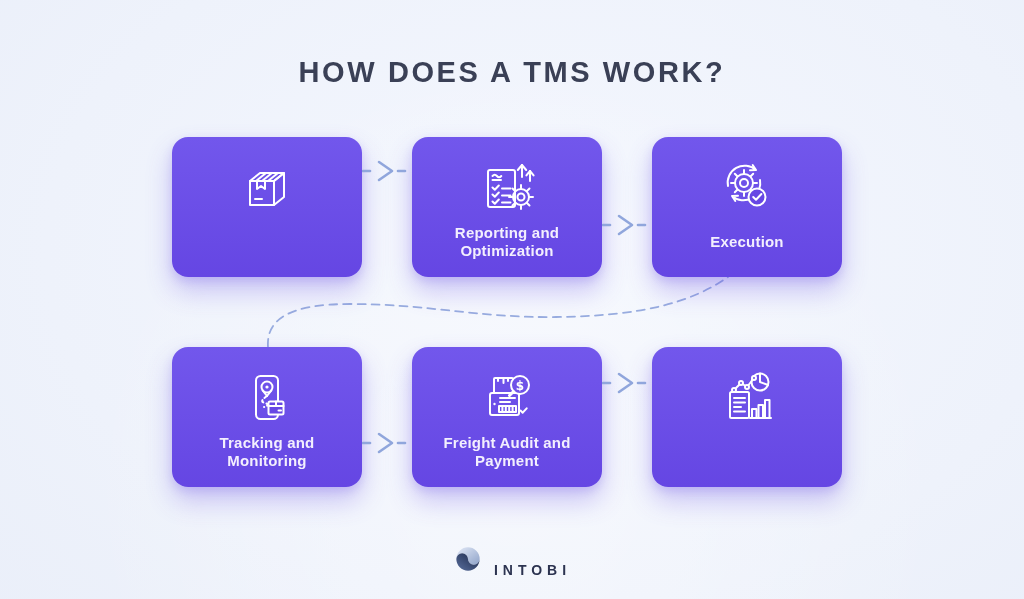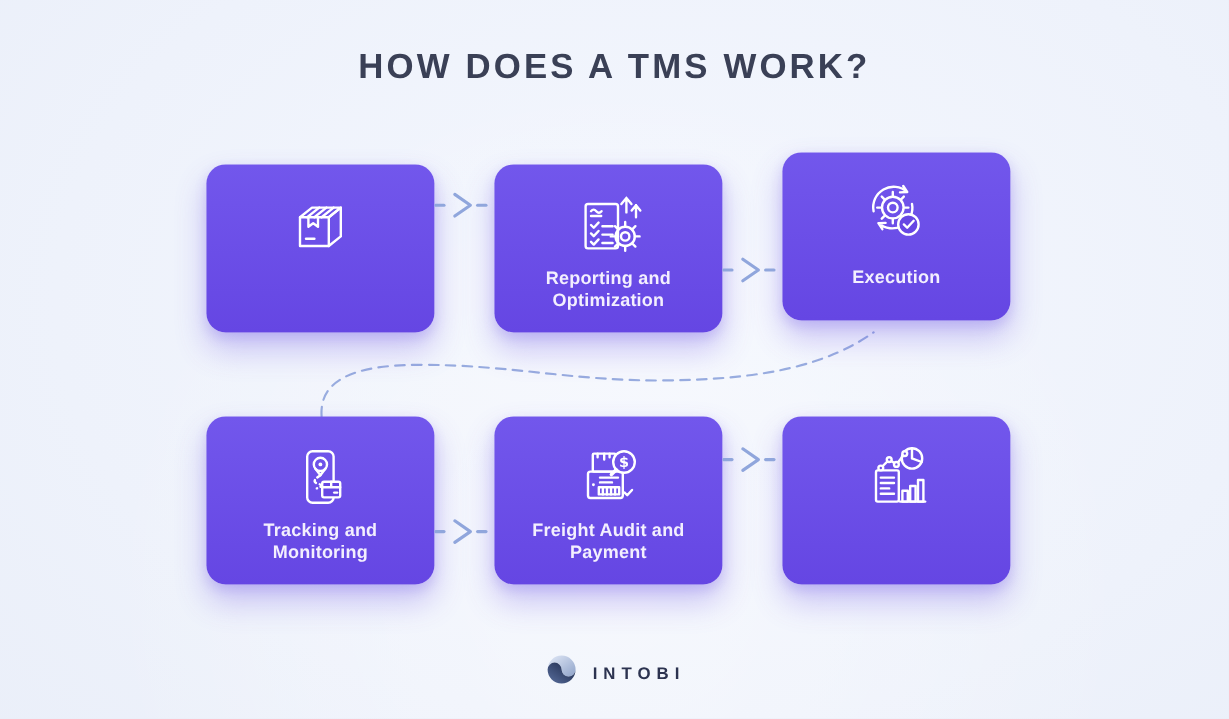--- a/index.html
+++ b/index.html
@@ -7,42 +7,42 @@
     position:relative;width:1024px;height:599px;overflow:hidden;
     font-family:"Liberation Sans",sans-serif;
     background:radial-gradient(920px 640px at 54% 42%, #f4f7fe 0%, #eef2fb 55%, #e8edf8 100%);
   }
   .bg-blob{
     position:absolute;left:60px;top:30px;width:910px;height:910px;border-radius:50%;
     background:radial-gradient(circle, rgba(255,255,255,0.40) 0%, rgba(255,255,255,0) 68%);
     pointer-events:none;
   }
   .title{
-    position:absolute;top:40px;left:0;right:0;margin:0;text-align:center;
+    position:absolute;top:40px;left:0;right:0;margin:16px;text-align:center;
     font-size:29px;font-weight:700;letter-spacing:2.6px;color:#3a4056;
   }
   .card{
     position:absolute;width:190px;height:140px;border-radius:16px;
     background:linear-gradient(180deg,#7257ec 0%, #6546e3 100%);
     box-shadow:0 14px 26px rgba(104,76,230,0.30), 0 4px 10px rgba(104,76,230,0.18);
     display:flex;flex-direction:column;align-items:center;
     padding:18px 10px 14px;box-sizing:border-box;
   }
   .icon{height:66px;display:flex;align-items:center;justify-content:center;}
   .icon svg{display:block;}
   .label-wrap{flex:1;display:flex;align-items:center;justify-content:center;width:100%;}
   .card-label{
     font-size:15px;font-weight:700;color:#f3effe;text-align:center;
     line-height:1.18;letter-spacing:0.2px;
   }
   .arrow{position:absolute;width:50px;height:28px;}
   .connector{position:absolute;left:0;top:0;pointer-events:none;}
   .logo{
     position:absolute;bottom:21px;left:0;right:0;
-    display:flex;align-items:center;justify-content:center;gap:11px;
+    display:flex;align-items:flex-end;justify-content:center;gap:11px;
   }
   .logo-text{
     font-size:14px;font-weight:700;letter-spacing:5px;color:#2c3350;
   }
 </style>
 </head>
 <body>
 
 <div class="canvas">
 
@@ -81,21 +81,21 @@
         <path d="M54 41H58M51.7 46.7 54.5 49.5M46 49V53M40.3 46.7 37.5 49.5M38 41H34M40.3 35.3 37.5 32.5M46 33V29M51.7 35.3 54.5 32.5"></path>
         <circle cx="46" cy="41" r="8"></circle>
         <circle cx="46" cy="41" r="3.5"></circle>
       </svg>
     </span>
     <span class="label-wrap">
         <span class="card-label">Reporting and Optimization</span>
       </span>
   </div>
 
-  <div class="card" style="left:652px;top:127px">
+  <div class="card" style="left:652px;top:137px">
     <span class="icon">
       <svg width="64" height="64" viewBox="0 0 64 64" fill="none" stroke="#ffffff" stroke-width="2" stroke-linecap="round" stroke-linejoin="round">
         <path d="M38.5 27H42M35.7 33.7 38.2 36.2M29 36.5V40M22.3 33.7 19.8 36.2M19.5 27H16M22.3 20.3 19.8 17.8M29 17.5V14M35.7 20.3 38.2 17.8"></path>
         <circle cx="29" cy="27" r="9"></circle>
         <circle cx="29" cy="27" r="4"></circle>
         <path d="M13 30 A17 17 0 0 1 41 14 M41 14 l-3.3 -5 M41 14 l-6 0.3"></path>
         <path d="M45 24 A17 17 0 0 1 17 40 M17 40 l3.3 5 M17 40 l6 -0.3"></path>
         <circle cx="42" cy="41" r="8.5" fill="#6747e4"></circle>
         <path d="M38.2 41 l2.8 2.8 5.4 -5.8"></path>
       </svg>

